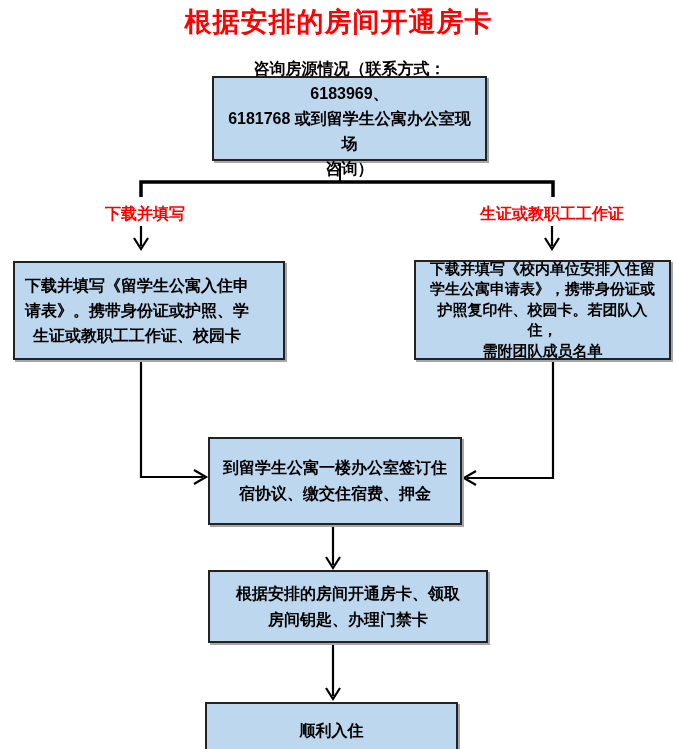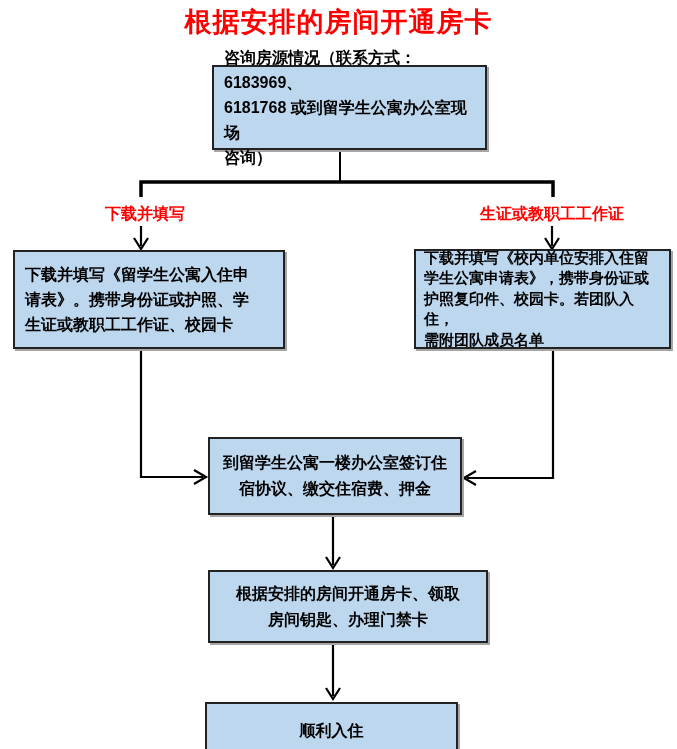--- a/index.html
+++ b/index.html
@@ -47,33 +47,34 @@
     display: flex;
     align-items: center;
     color: #000000;
     font-weight: bold;
     font-size: 16px;
     line-height: 25px;
     white-space: pre-line;
   }
   .left-align {
     justify-content: flex-start;
-    text-align: left;
+    text-align: center;
     padding: 0 10px;
+    margin-top: 11px;
   }
   .center-text {
     justify-content: center;
     text-align: center;
     padding: 0 6px;
   }
   .consult-box   { left: 212px; top: 65px;  width: 275px; height: 85px; }
   .student-box   { left: 13px;  top: 250px; width: 272px; height: 99px; }
   .unit-box      { left: 414px; top: 249px; width: 257px; height: 100px;
                    font-size: 15px; line-height: 20.5px; padding: 0 8px; }
-  .sign-box      { left: 208px; top: 437px; width: 254px; height: 78px; line-height: 26px; }
+  .sign-box      { left: 208px; top: 437px; width: 254px; height: 88px; line-height: 26px; }
   .card-box      { left: 208px; top: 570px; width: 280px; height: 73px; line-height: 26px; }
   .final-box     { left: 205px; top: 702px; width: 253px; height: 56px; }
   .branch-label {
     position: absolute;
     top: 204px;
     transform: translateX(-50%);
     font-size: 16px;
     font-weight: bold;
     white-space: nowrap;
     color: var(--label-red, #ff0000);

